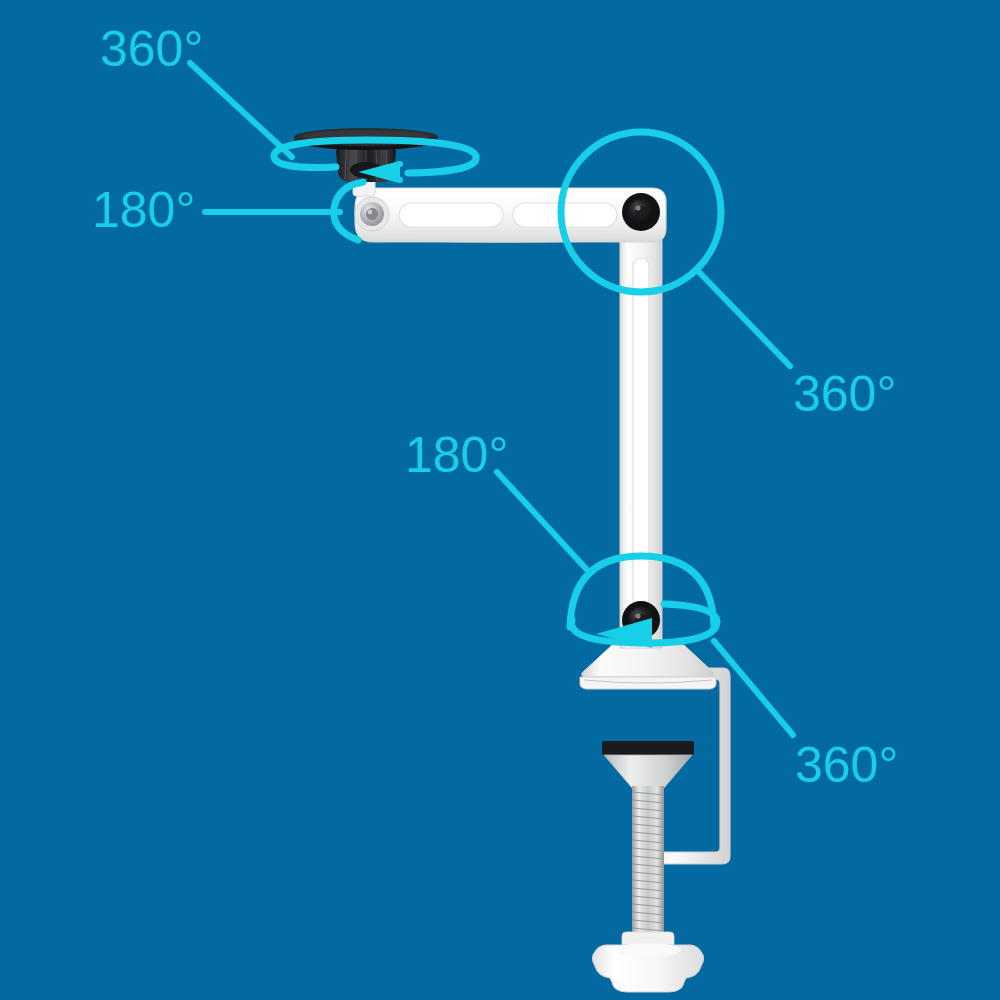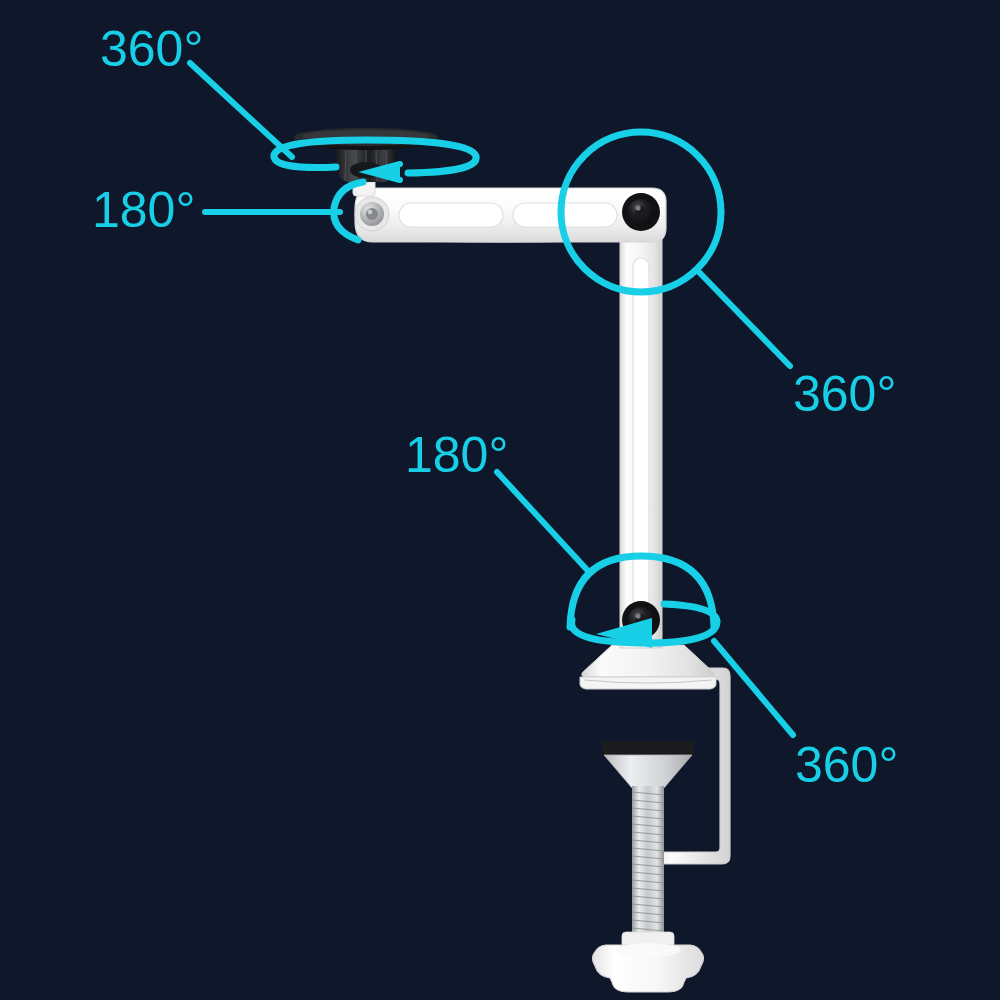--- a/index.html
+++ b/index.html
@@ -11,21 +11,21 @@
   body {
     width: 1000px;
     height: 1000px;
     overflow: hidden;
     font-family: "Liberation Sans", sans-serif;
   }
   #stage {
     position: relative;
     width: 1000px;
     height: 1000px;
-    background: #0f172a;
+    background: #0369a1;
   }
   #diagram-svg {
     position: absolute;
     left: 0;
     top: 0;
     width: 1000px;
     height: 1000px;
     display: block;
   }
   .angle-label {

